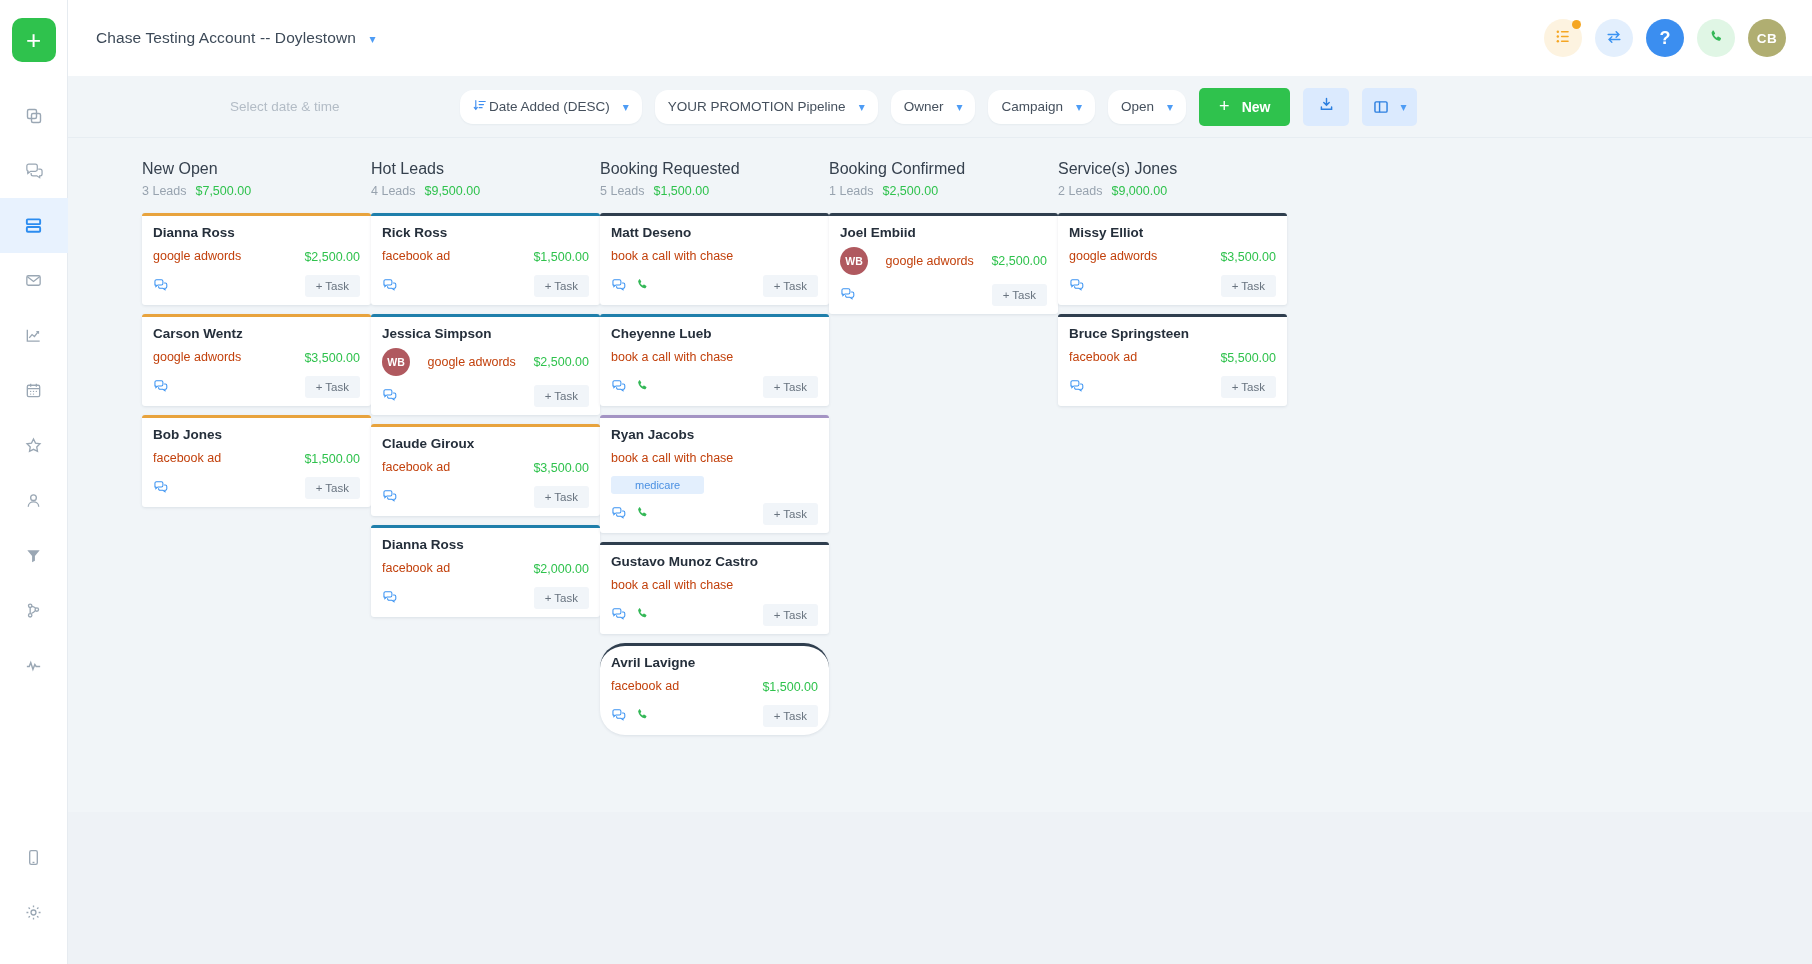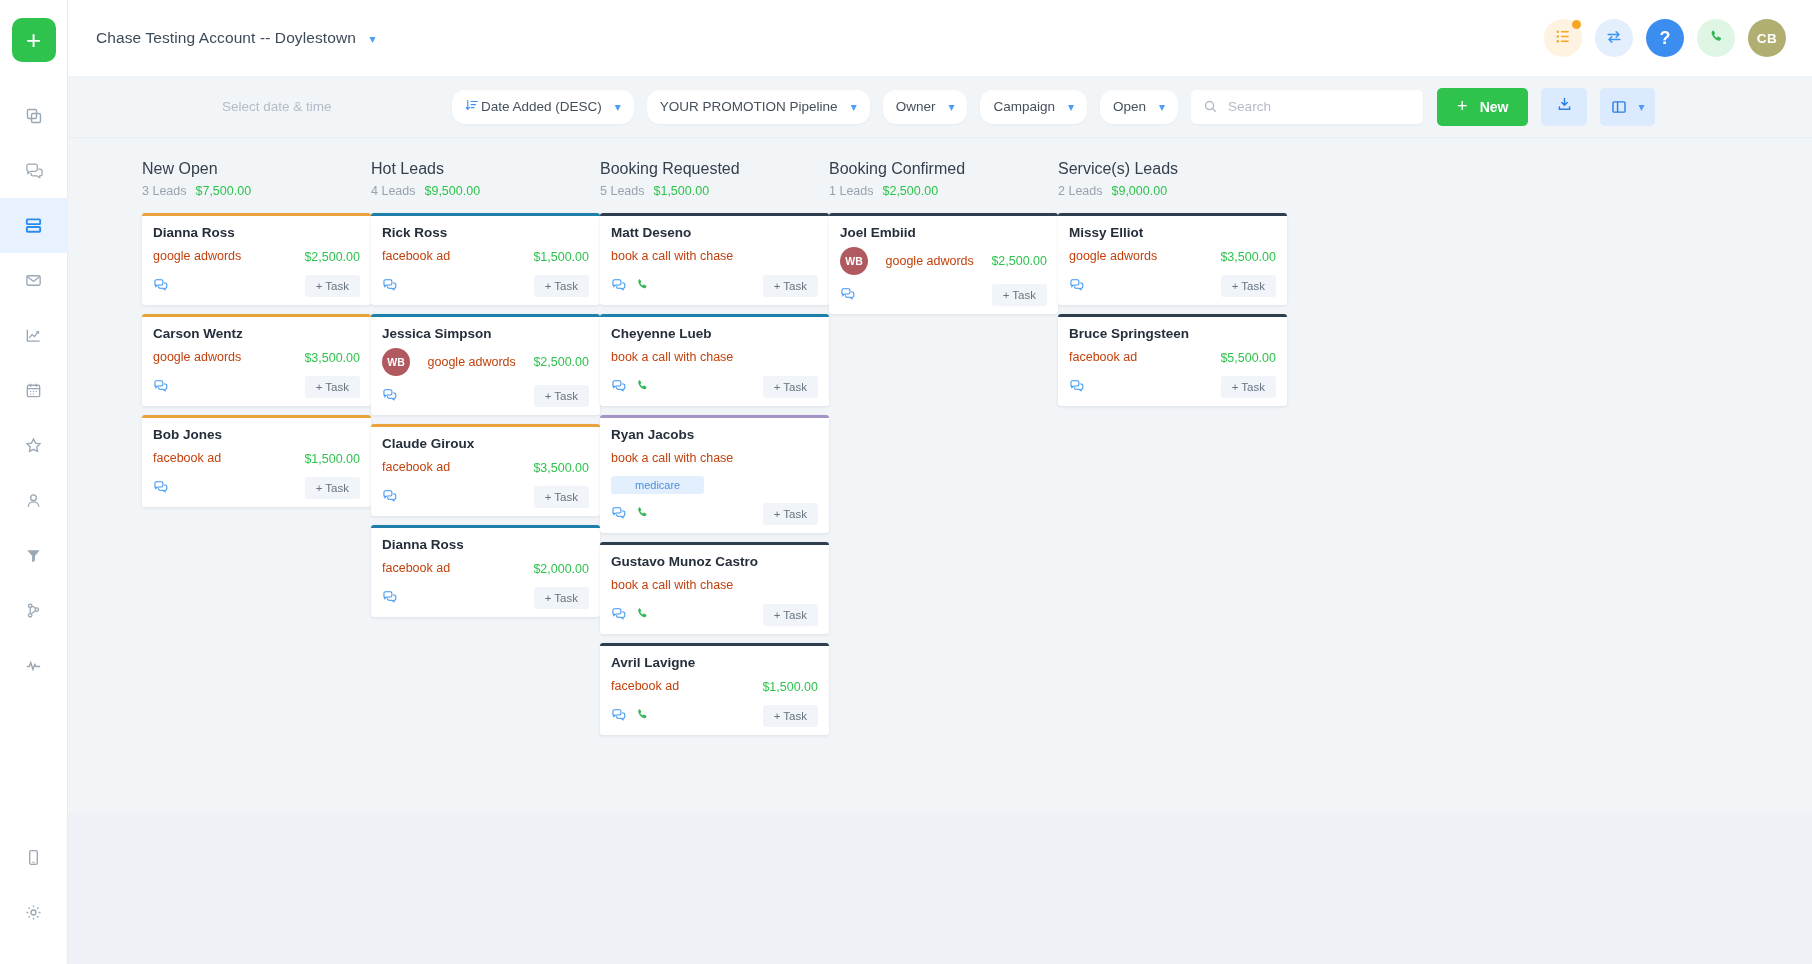--- a/index.html
+++ b/index.html
@@ -52,21 +52,21 @@
     border-radius: 50%; background: #f5a623;
   }
   .ri-swap { background: #e3effd; color: #3b93f2; }
   .ri-help { background: #3b8ef0; color: #fff; font-size: 18px; }
   .ri-phone { background: #e0f6e5; color: #34b857; }
   .ri-avatar { background: #b0ae71; color: #fff; font-size: 13.5px; letter-spacing: .4px; }
 
   
   .toolbar {
     height: 62px; display: flex; align-items: center;
-    padding: 0 26px 0 4px; flex: 0 0 62px; background: #f1f5f8;
+    padding: 0 26px 0 12px; flex: 0 0 62px; background: #f1f5f8;
     border-bottom: 1px solid #e7edf2;
   }
   .date-field {
     width: 230px; margin-left: 150px; font-size: 13.5px; color: #b3bcc6;
     cursor: text;
   }
   .dd {
     height: 34px; background: #fff; border-radius: 13px; display: flex;
     align-items: center; padding: 0 13px; margin-right: 13px;
     font-size: 13.5px; color: #45505d; cursor: pointer; white-space: nowrap;
@@ -346,29 +346,20 @@
     <div class="dd">
       <span>Campaign</span>
       <span class="chev">▾</span>
     </div>
 
     <div class="dd">
       <span>Open</span>
       <span class="chev">▾</span>
     </div>
 
-    <div class="search-box">
-      <span style="color:#b3bcc6;display:flex">
-        <svg width="15" height="15" viewBox="0 0 16 16" fill="none" stroke="currentColor" stroke-width="1.5">
-          <circle cx="7" cy="7" r="4.3"></circle>
-            <path d="M10.2 10.2l3.4 3.4"></path>
-        </svg>
-      </span>
-      <input type="text" placeholder="Search" style="">
-    </div>
 
     <div class="new-btn">
       <span class="plus">+</span>
       <span>New</span>
     </div>
 
     <div class="icon-btn">
       <span>
         <svg width="17" height="17" viewBox="0 0 20 20" fill="none" stroke="currentColor" stroke-width="1.7" stroke-linecap="round">
           <path d="M10 3v7.4M6.8 7.6L10 10.8l3.2-3.2"></path>
@@ -578,21 +569,21 @@
                   <path d="M2.6 5.6a2 2 0 012-2h6.6a2 2 0 012 2v3a2 2 0 01-2 2H6.6l-2.8 2.2v-2.2h-1.2z"></path>
                   <path d="M7.4 12.4v.6a2 2 0 002 2h3.8l2.8 2v-2h.4a2 2 0 002-2V10a2 2 0 00-2-2h-1.6"></path>
                 </svg></span>
               <span class="phone-i"><svg width="15" height="15" viewBox="0 0 20 20" fill="currentColor">
                   <path d="M5.4 3.2c.5-.3 1.2-.1 1.5.4l1.3 2.2c.3.5.2 1.1-.3 1.5l-.9.7c.6 1.5 1.9 2.8 3.4 3.4l.7-.9c.4-.5 1-.6 1.5-.3l2.2 1.3c.5.3.7 1 .4 1.5l-.8 1.3c-.4.6-1.1.9-1.8.8C8.6 14.2 5.1 10.7 4.2 6c-.1-.7.2-1.4.8-1.8z"></path>
                 </svg></span>
             </span>
             <span class="task-btn">+ Task</span>
           </div>
         </div>
-        <div class="card" style="border-top-color: rgb(47, 62, 78);">
+        <div class="card" style="border-top-color: rgb(47, 62, 78); border-radius: 25px;">
           <div class="card-name">Avril Lavigne</div>
           <div class="card-row">
             <span class="card-src">facebook ad</span>
             <span class="card-amt">$1,500.00</span>
           </div>
           <div class="card-foot">
             <span class="foot-icons">
               <span class="chat-i"><svg width="15" height="15" viewBox="0 0 20 20" fill="none" stroke="currentColor" stroke-width="1.4">
                   <path d="M2.6 5.6a2 2 0 012-2h6.6a2 2 0 012 2v3a2 2 0 01-2 2H6.6l-2.8 2.2v-2.2h-1.2z"></path>
                   <path d="M7.4 12.4v.6a2 2 0 002 2h3.8l2.8 2v-2h.4a2 2 0 002-2V10a2 2 0 00-2-2h-1.6"></path>
@@ -620,21 +611,21 @@
               <span class="chat-i"><svg width="15" height="15" viewBox="0 0 20 20" fill="none" stroke="currentColor" stroke-width="1.4">
                   <path d="M2.6 5.6a2 2 0 012-2h6.6a2 2 0 012 2v3a2 2 0 01-2 2H6.6l-2.8 2.2v-2.2h-1.2z"></path>
                   <path d="M7.4 12.4v.6a2 2 0 002 2h3.8l2.8 2v-2h.4a2 2 0 002-2V10a2 2 0 00-2-2h-1.6"></path>
                 </svg></span>
             </span>
             <span class="task-btn">+ Task</span>
           </div>
         </div>
       </div>
       <div class="col">
-        <div class="col-title">Service(s) Leads</div>
+        <div class="col-title">Service(s) Jones</div>
         <div class="col-meta"><span>2 Leads</span><span class="amt">$9,000.00</span></div>
         <div class="card" style="border-top-color: rgb(47, 62, 78);">
           <div class="card-name">Missy Elliot</div>
           <div class="card-row">
             <span class="card-src">google adwords</span>
             <span class="card-amt">$3,500.00</span>
           </div>
           <div class="card-foot">
             <span class="foot-icons">
               <span class="chat-i"><svg width="15" height="15" viewBox="0 0 20 20" fill="none" stroke="currentColor" stroke-width="1.4">

